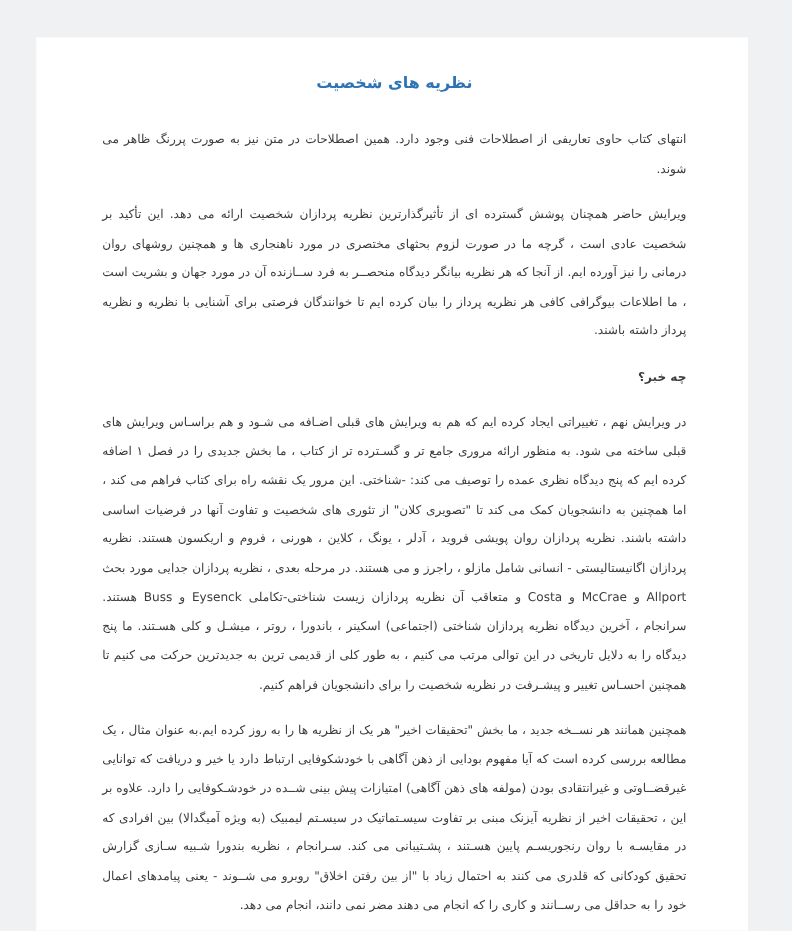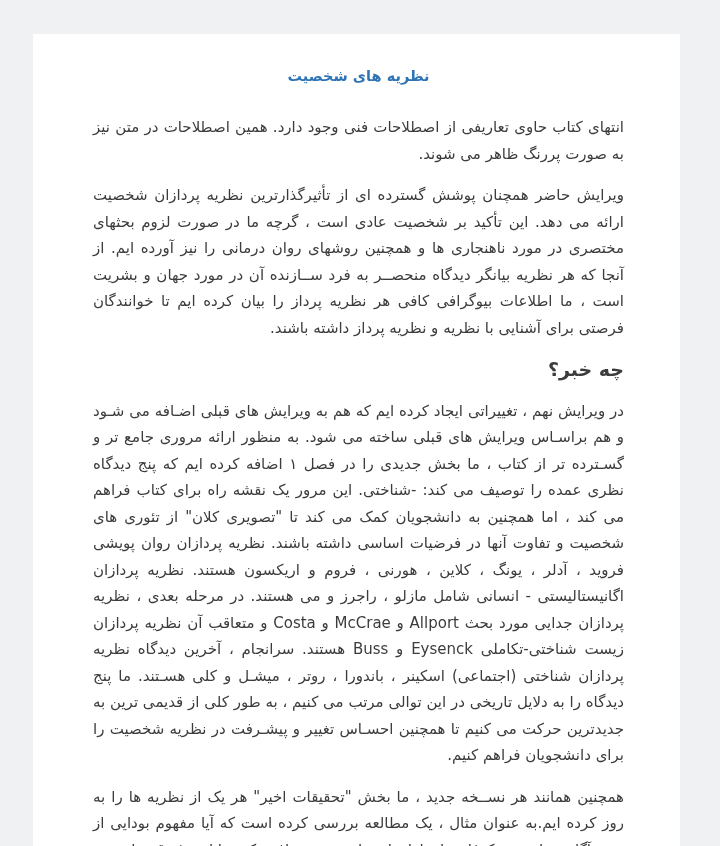--- a/index.html
+++ b/index.html
@@ -32,28 +32,28 @@
   }
   .doc-title {
     font-size: 14.5px;
     font-weight: bold;
     color: var(--title-blue, #2e74b5);
     text-align: center;
     margin: 0 0 28px 0;
     line-height: 20px;
   }
   .para {
-    font-size: 15px;
+    font-size: 11px;
     line-height: 26.5px;
     color: var(--body-text, #3c3c3c);
     text-align: justify;
     margin: 0 0 15px 0;
   }
   .sub-heading {
-    font-size: 19px;
+    font-size: 11px;
     font-weight: bold;
     color: var(--body-text, #3c3c3c);
     text-align: right;
     margin: 0 0 15px 0;
     line-height: 26.5px;
   }
 </style>
 </head>
 <body>
 

